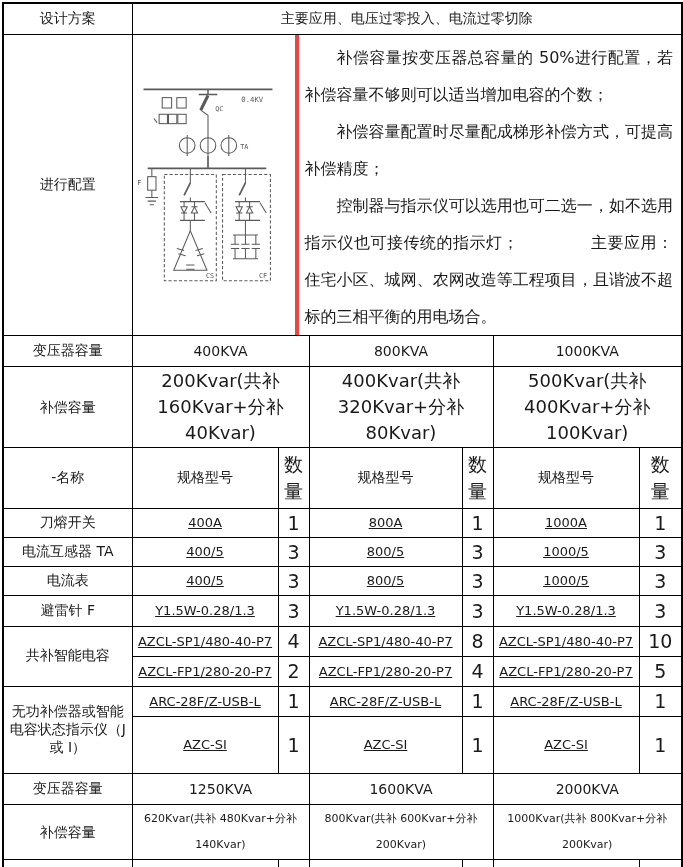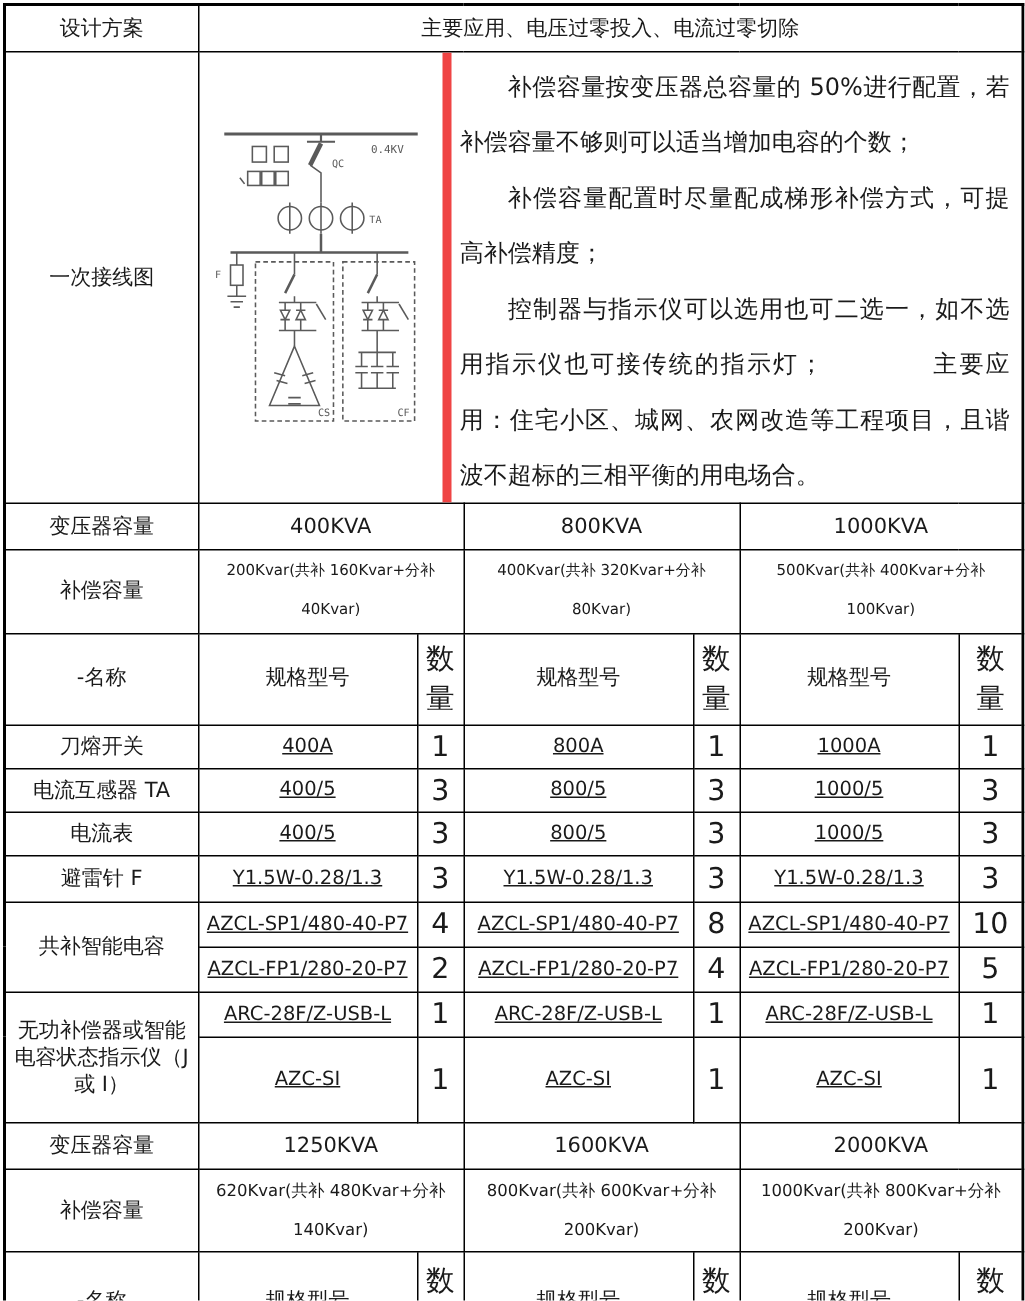--- a/index.html
+++ b/index.html
@@ -3,33 +3,33 @@
 <meta charset="utf-8">
 <style>
   html,body{margin:0;padding:0;background:#ffffff;}
   body{width:683px;height:867px;overflow:hidden;font-family:"DejaVu Sans","Liberation Sans",sans-serif;color:#1a1a1a;}
   .doc{width:683px;height:636px;background:#fff;box-sizing:border-box;padding:2px;}
   table.main{border-collapse:collapse;table-layout:fixed;width:679px;border:2px solid #000;}
   td{border:1px solid #000;text-align:center;vertical-align:middle;font-size:14px;padding:1px 3px;box-sizing:border-box;overflow:hidden;}
   tr.r-design td{height:31px;}
   tr.r-diagram td{height:218px;}
   tr.r-cap td{height:31px;}
-  tr.r-comp td{height:56px;font-size:10px;line-height:26px;}
+  tr.r-comp td{height:56px;font-size:18px;line-height:26px;}
   tr.r-head td{height:61px;line-height:27px;}
   tr.r-item td{height:29px;}
   tr.r-item4 td{height:31px;}
   tr.r-cc td{height:30px;}
   tr.r-si td{height:57px;}
   tr.r-comp2 td{height:55px;font-size:11px;line-height:26px;}
   tr.r-head2 td{height:68px;line-height:27px;}
   td.spec{font-size:13px;text-decoration:underline;}
   td.qty{font-size:19px;padding:1px 2px;line-height:26px;}
   td.nopad{padding:0;}
   .row2{display:flex;height:100%;align-items:stretch;}
-  .diagram-pane{width:162px;flex:0 0 162px;border-right:6px solid #ef4444;display:flex;align-items:center;justify-content:center;}
+  .diagram-pane{width:162px;flex:0 0 162px;border-right:4px solid #ef4444;display:flex;align-items:center;}
   .text-pane{flex:1;text-align:left;padding:4px 8px 0 6px;font-size:16px;line-height:37px;text-align:justify;}
   .text-pane p{margin:0;text-indent:2em;}
   .gap{display:inline-block;width:4.5em;}
   svg text{font-family:"DejaVu Sans Mono","Liberation Mono",monospace;}
 </style>
 </head>
 <body>
 
 <div class="doc">
 <table class="main">
@@ -43,21 +43,21 @@
         <col style="width:43px">
   </colgroup>
 
   <tbody>
         <tr class="r-design">
     <td>设计方案</td>
     <td colspan="6">主要应用、电压过零投入、电流过零切除</td>
   </tr>
 
   <tr class="r-diagram">
-    <td>一次接线图</td>
+    <td>进行配置</td>
     <td colspan="6" class="nopad">
       <div class="row2">
         <div class="diagram-pane">
           <svg width="150" height="208" viewBox="0 0 140 200" fill="none" stroke="#5a5a5a" stroke-width="1">
 
             <path d="M8,8 H132" stroke-width="1.8"></path>
             <text x="102" y="20" font-size="7" fill="#5a5a5a" stroke="none">0.4KV</text>
 
             <path d="M70,8 V13 M61,13 H79" stroke-width="1.4"></path>
             <path d="M70,14 L63,28" stroke-width="3"></path>

